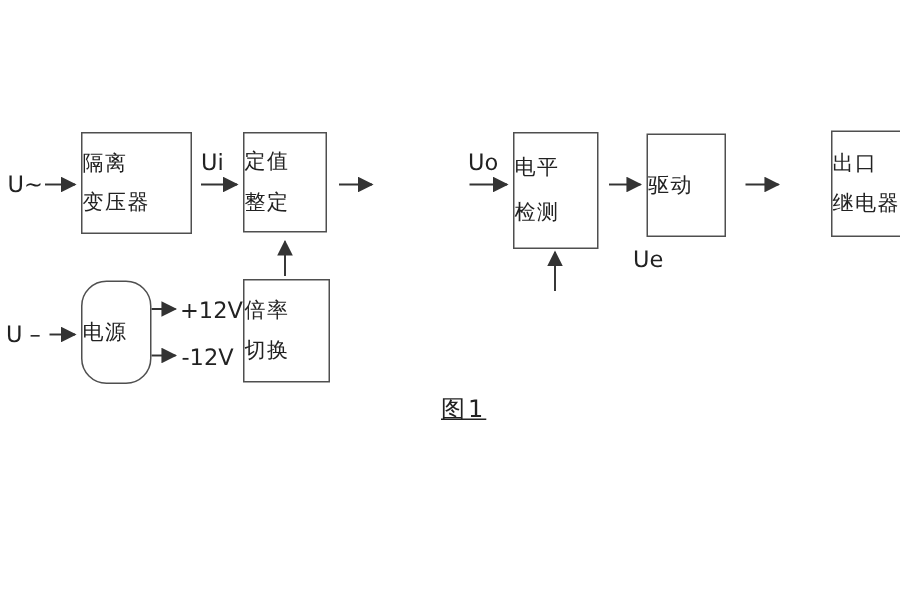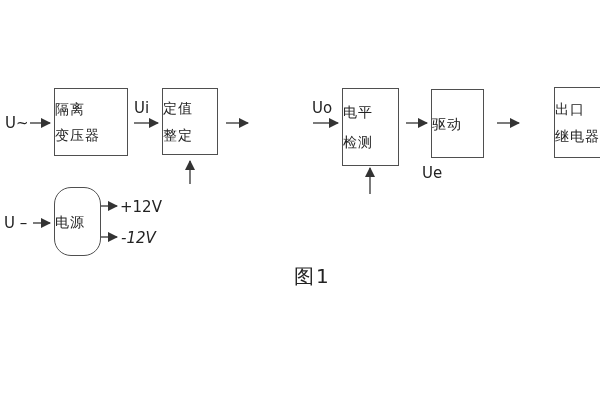--- a/index.html
+++ b/index.html
@@ -51,27 +51,28 @@
     line-height: 18px;
     color: #222222;
     white-space: nowrap;
   }
   .l-uac   { left: 5px;   top: 114px; }
   .l-udc   { left: 4px;   top: 214px; }
   .l-ui    { left: 134px; top: 99px; }
   .l-uo    { left: 312px; top: 99px; }
   .l-ue    { left: 378px; top: 164px; margin-left: 44px; }
   .l-p12   { left: 120px; top: 198px; }
-  .l-m12   { left: 121px; top: 229px; font-style: italic; }
+  .l-m12   { left: 121px; top: 229px; }
   .caption {
     position: absolute;
     left: 294px; top: 263px;
-    font-size: 20px;
+    font-size: 16px;
     letter-spacing: 2px;
     color: #222222;
+    text-decoration: underline;
   }
 </style>
 </head>
 <body>
 
 <div class="canvas">
 
   <svg class="connectors" viewBox="0 0 600 400" xmlns="http://www.w3.org/2000/svg">
     <defs>
       <marker id="arr" viewBox="0 0 10 10" refX="9" refY="5" markerWidth="8" markerHeight="8" orient="auto-start-reverse">
@@ -118,20 +119,24 @@
 
   <div class="box b-outputrelay">
     <span>出口</span>
     <span>继电器</span>
   </div>
 
   <div class="box b-power">
     <span>电源</span>
   </div>
 
+  <div class="box b-ratio">
+    <span>倍率</span>
+    <span>切换</span>
+  </div>
 
 
   <span class="lbl l-uac">U~</span>
   <span class="lbl l-udc">U –</span>
   <span class="lbl l-ui">Ui</span>
   <span class="lbl l-uo">Uo</span>
   <span class="lbl l-ue">Ue</span>
   <span class="lbl l-p12">+12V</span>
   <span class="lbl l-m12">-12V</span>
 

